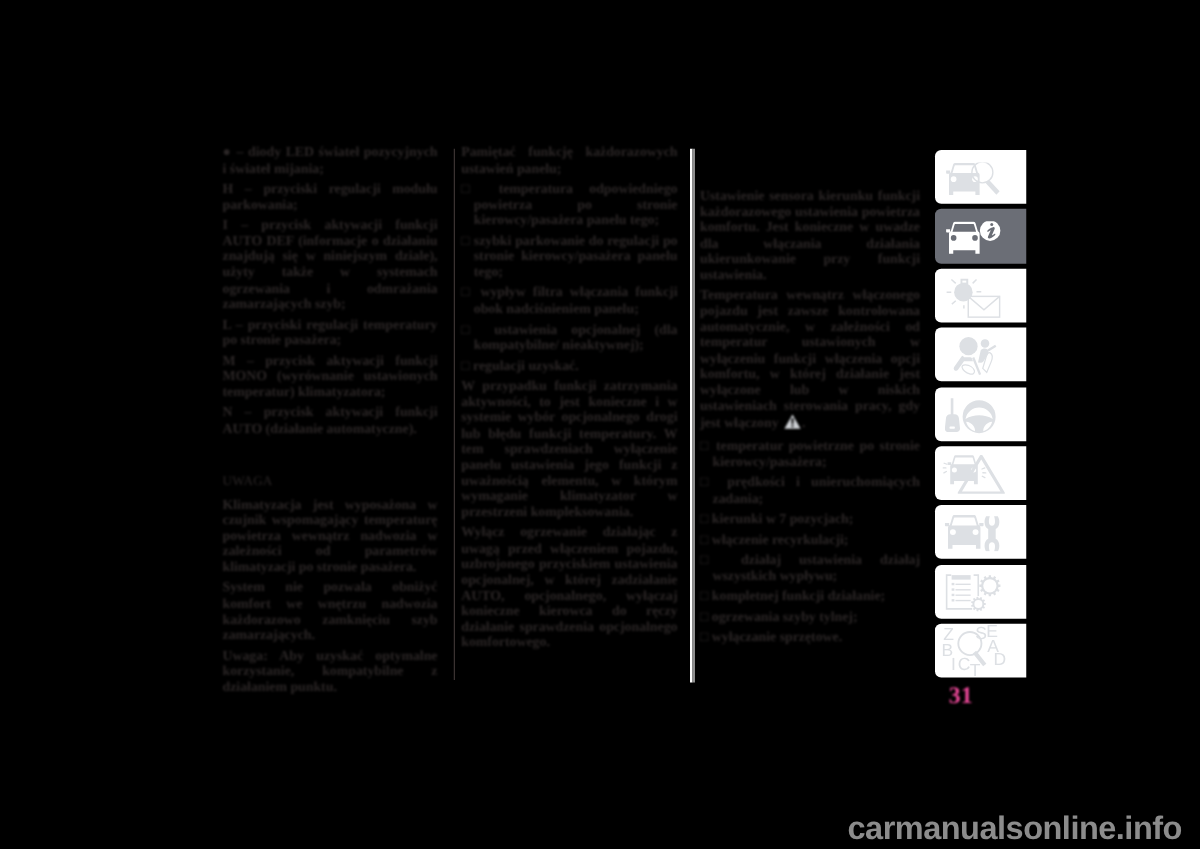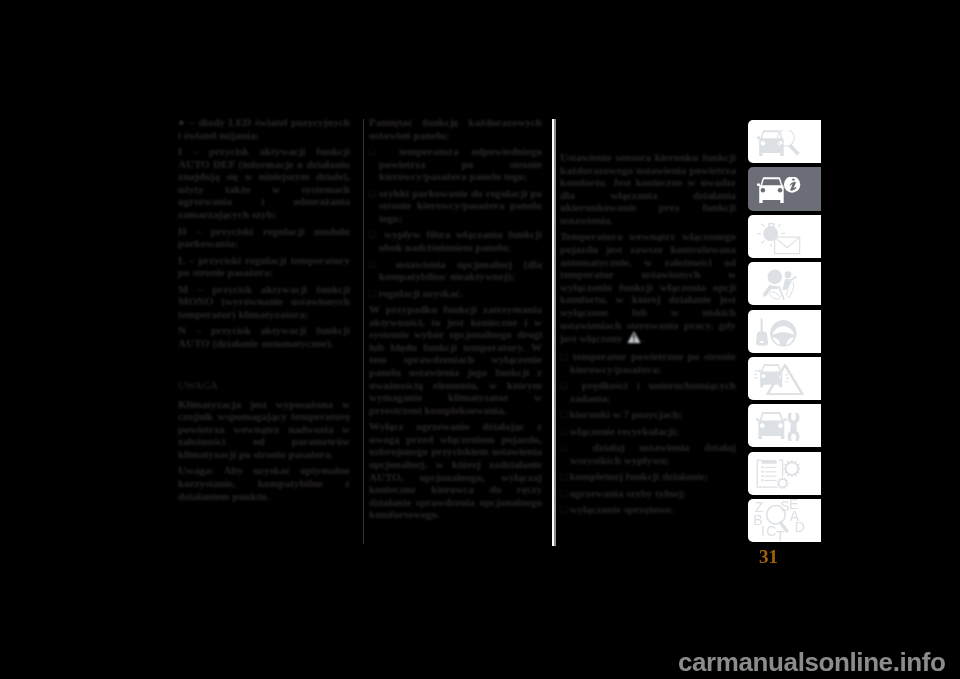--- a/index.html
+++ b/index.html
@@ -32,46 +32,47 @@
 
   
   .tabs{position:absolute;left:748px;top:120px;width:73px;}
   .tab{position:relative;width:73px;height:43.2px;background:#fff;
        border-radius:5px 0 0 5px;margin-bottom:4.2px;overflow:hidden;}
   .tab.active{background:#6b6e76;}
   .tab svg{position:absolute;display:block;}
 
   .pageno{position:absolute;left:759px;top:546px;
           font-family:"Liberation Serif",serif;font-size:19px;
-          font-weight:bold;color:#a16207;filter:blur(0.7px);}
+          font-weight:bold;color:#ec4899;filter:blur(0.7px);}
   .watermark{position:absolute;left:678px;top:647px;
              font-family:"Liberation Sans",sans-serif;font-size:26px;
              font-weight:bold;color:#8c8c8c;letter-spacing:-0.4px;text-align:right;}
   .wtri{display:inline-block;vertical-align:-2px;margin:0 1px;}
 </style>
 </head>
 <body>
 
 <div class="page">
 
   <div class="rule" style="left:363px;top:119px;height:425px;"></div>
 
   <div class="pagesep">
       <i></i>
     </div>
 
   <div class="col" id="col1">
       <p>● – diody LED świateł pozycyjnych i świateł mijania;</p>
+      <p>H – przyciski regulacji modułu parkowania;</p>
       <p>I – przycisk aktywacji funkcji AUTO DEF (informacje o działaniu znajdują się w niniejszym dziale), użyty także w systemach ogrzewania i odmrażania zamarzających szyb;</p>
-      <p>H – przyciski regulacji modułu parkowania;</p>
       <p>L – przyciski regulacji temperatury po stronie pasażera;</p>
       <p>M – przycisk aktywacji funkcji MONO (wyrównanie ustawionych temperatur) klimatyzatora;</p>
       <p>N – przycisk aktywacji funkcji AUTO (działanie automatyczne).</p>
       <h3>UWAGA</h3>
       <p>Klimatyzacja jest wyposażona w czujnik wspomagający temperaturę powietrza wewnątrz nadwozia w zależności od parametrów klimatyzacji po stronie pasażera.</p>
+      <p>System nie pozwala obniżyć komfort we wnętrzu nadwozia każdorazowo zamknięciu szyb zamarzających.</p>
       <p class="gap">Uwaga: Aby uzyskać optymalne korzystanie, kompatybilne z działaniem punktu.</p>
     </div>
   <div class="col" id="col2">
       <p class="b">Pamiętać funkcję każdorazowych ustawień panelu;</p>
       <p class="ind">□ temperatura odpowiedniego powietrza po stronie kierowcy/pasażera panelu tego;</p>
       <p class="ind">□ szybki parkowanie do regulacji po stronie kierowcy/pasażera panelu tego;</p>
       <p class="ind">□ wypływ filtra włączania funkcji obok nadciśnieniem panelu;</p>
       <p class="ind">□ ustawienia opcjonalnej (dla kompatybilne/ nieaktywnej);</p>
       <p class="ind">□ regulacji uzyskać.</p>
       <p>W przypadku funkcji zatrzymania aktywności, to jest konieczne i w systemie wybór opcjonalnego drogi lub błędu funkcji temperatury. W tem sprawdzeniach wyłączenie panelu ustawienia jego funkcji z uważnością elementu, w którym wymaganie klimatyzator w przestrzeni kompleksowania.</p>

